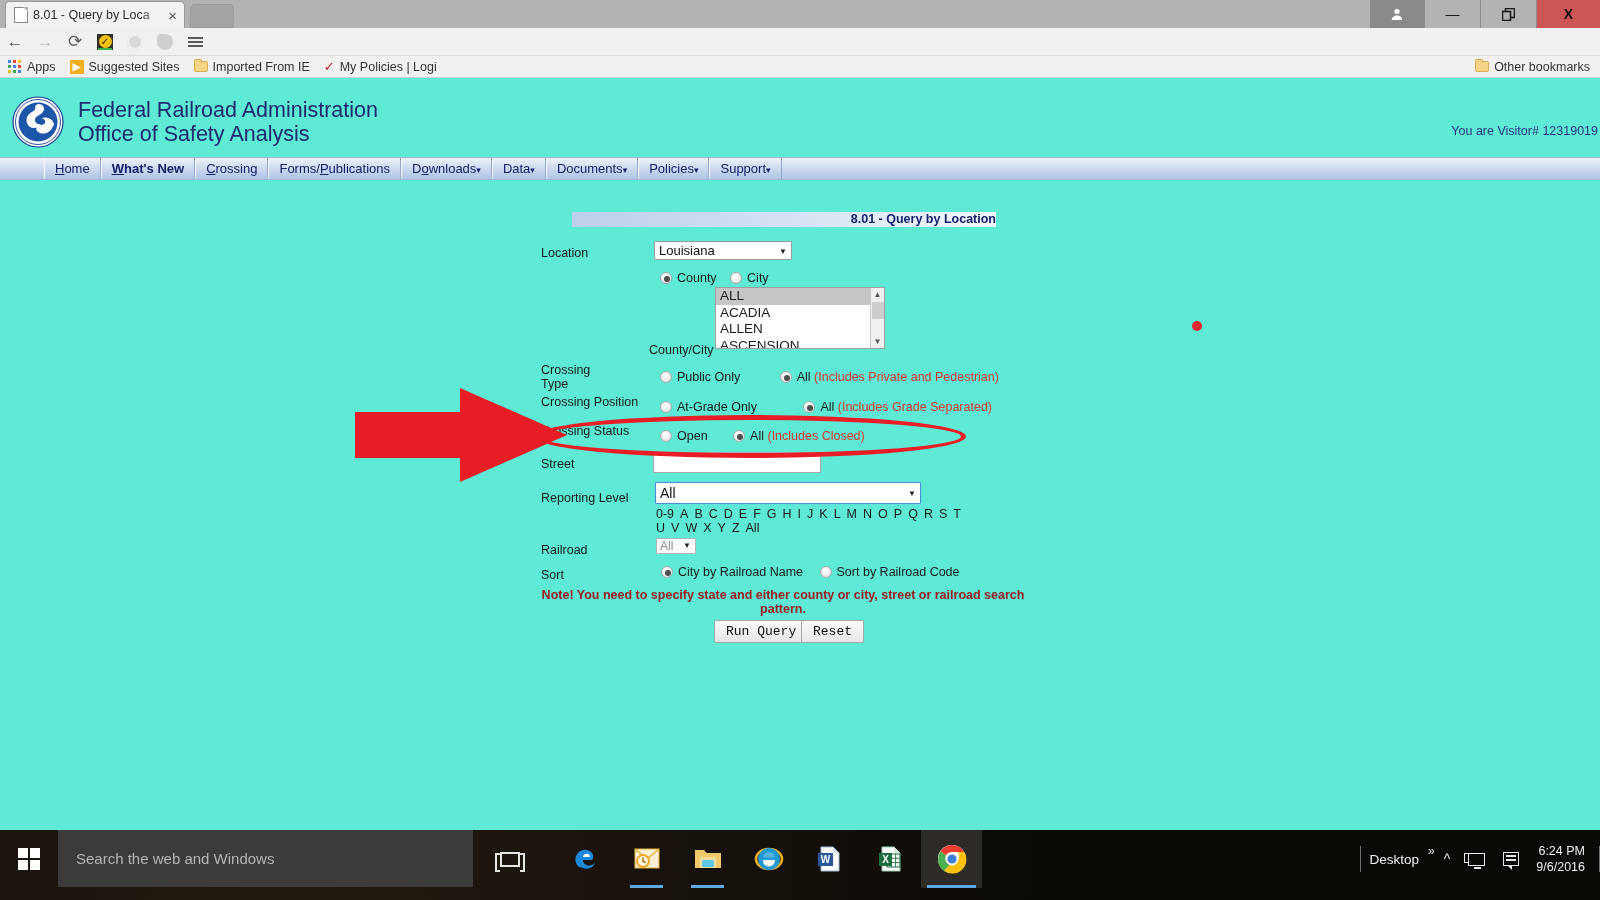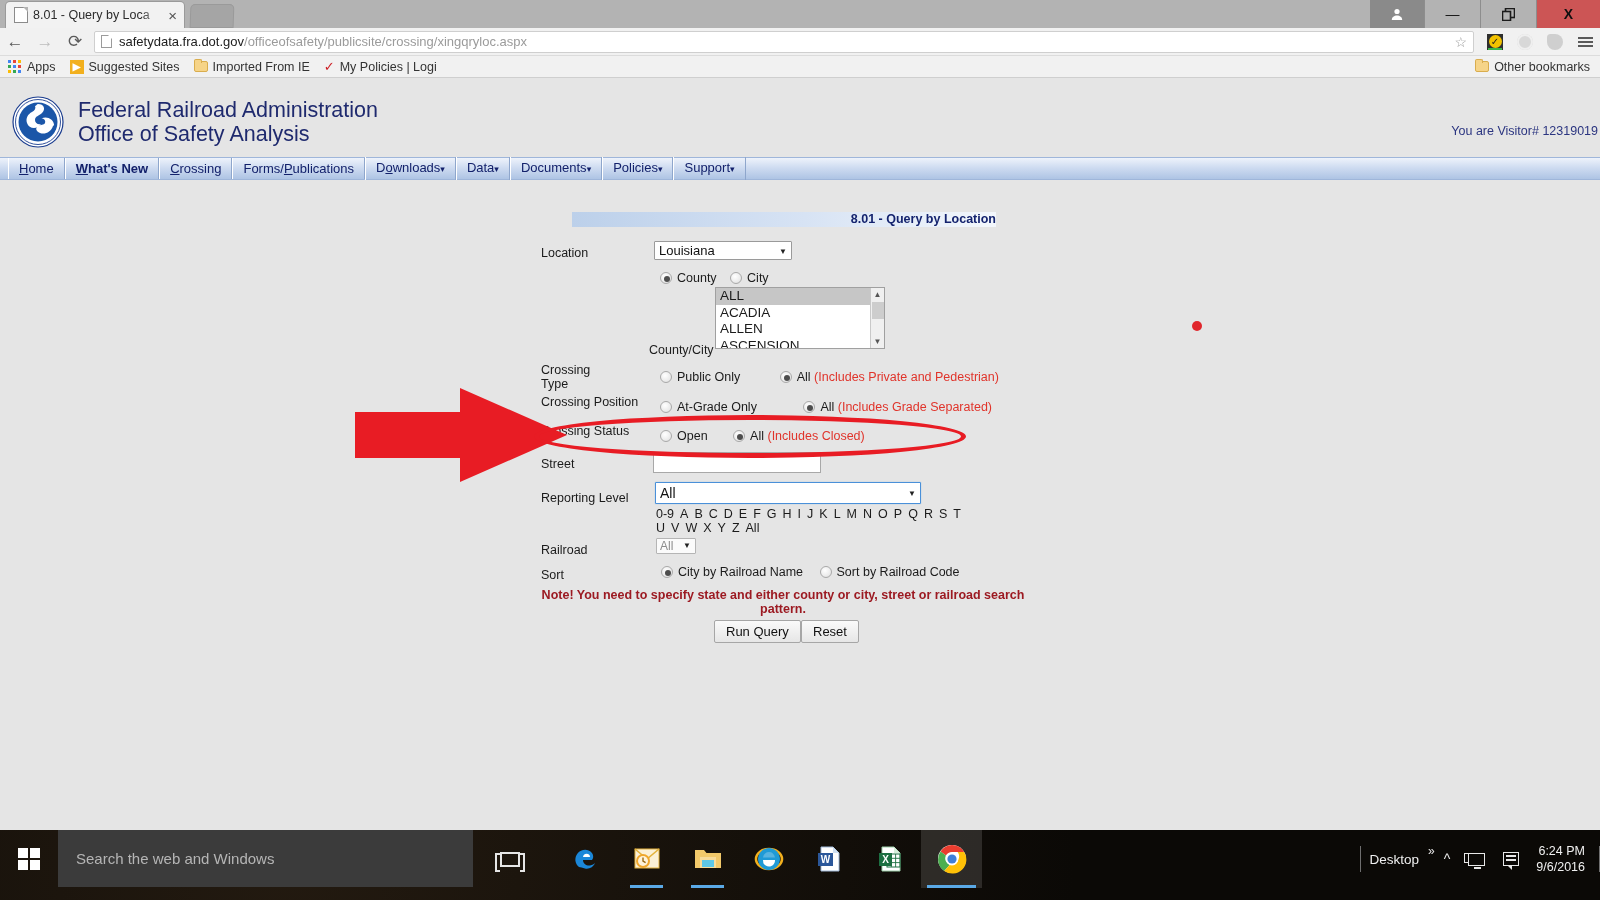--- a/index.html
+++ b/index.html
@@ -117,39 +117,39 @@
     background:#f6d488; border:1px solid #d9ad4e; border-bottom:none; border-radius:2px 2px 0 0;
   }
   .bing-ico {
     width: 14px; height: 14px; background: #f2b01e; margin-right: 5px; flex: none;
     color: #fff; font-size: 10px; line-height: 14px; text-align: center; font-weight: bold;
   }
   .verizon-ico { margin-right: 5px; color: #cd2026; font-size: 13px; line-height: 1; flex: none; }
   .other-bm { position: absolute; right: 10px; display: flex; align-items: center; }
 
   
-  .page { position: absolute; left: 0; top: 78px; width: 1600px; height: 752px; background: #e5e5e5; overflow: hidden; }
+  .page { position: absolute; left: 0; top: 78px; width: 1600px; height: 752px; background: #5eead4; overflow: hidden; }
   .dot-logo {
     position: absolute; left: 12px; top: 96px; width: 52px; height: 52px;
   }
   .site-title {
     position: absolute; left: 78px; top: 96px;
     font-family: "Liberation Sans", sans-serif;
     font-size: 21.5px; color: #1f2a6e; line-height: 24px; font-weight: normal;
   }
   .visitor {
     position: absolute; right: 2px; top: 122px;
     font-size: 12.5px; color: #2b3580;
   }
 
   .navbar {
     position: absolute; left: 0; top: 155px; width: 1600px; height: 23px;
     background: linear-gradient(to bottom,#eef3fb 0%,#cfdcf1 45%,#aec4e4 100%);
     border-top: 1px solid #9fb6da; border-bottom: 1px solid #9fb6da;
-    display: flex; align-items: center; font-size: 13px;
+    display: flex; font-size: 13px; padding-left: 36px;
   }
   .navitem {
     padding: 2px 10px; color: #13216b; white-space: nowrap;
     border-left: 1px solid #ffffff; border-right: 1px solid #8ea6cc;
     line-height: 17px;
   }
   .navitem:first-child { margin-left: 8px; }
   .navitem.active { font-weight: bold; }
   .navitem u { text-decoration: underline; }
   .caret-sm { font-size: 9px; }
@@ -209,21 +209,21 @@
   }
 
   .alpha { position: absolute; left: 656px; top: 508px; font-size: 12.5px; color: #1b1b1b; width: 370px; line-height: 13.5px; }
   .alpha span { margin-right: 6px; }
 
   .note {
     position: absolute; left: 535px; top: 588px; width: 496px; text-align: center;
     font-size: 12.5px; font-weight: bold; color: #9c1a22; line-height: 14px;
   }
   .btn {
-    font-family: Liberation Sans, sans-serif; font-size: 13px;
+    font-family: Liberation Mono, monospace; font-size: 13px;
     background: linear-gradient(to bottom,#fafafa,#e6e6e6);
     border: 1px solid #a6a6a6; border-radius: 2px; padding: 3px 11px; color: #111;
   }
 
   
   .red-arrow { position: absolute; left: 355px; top: 385px; }
   .red-ellipse {
     position: absolute; left: 534px; top: 415px; width: 432px; height: 43px;
     border: 5px solid #e81c24; border-radius: 50%/50%;
   }
@@ -302,25 +302,20 @@
         </svg>
       </div>
       <div class="win-btn close">X</div>
     </div>
   </div>
 
   <div class="toolbar">
     <div class="nav-btn">←</div>
     <div class="nav-btn dim">→</div>
     <div class="nav-btn">⟳</div>
-    <div class="omnibox">
-      <span class="omni-doc"></span>
-      <span class="url"><b>safetydata.fra.dot.gov</b><span>/officeofsafety/publicsite/crossing/xingqryloc.aspx</span></span>
-      <span class="omni-star">☆</span>
-    </div>
     <div class="tb-icon">
       <span class="ext-yellow">
           <i>✓</i>
         </span>
     </div>
     <div class="tb-icon">
         <span class="ext-circle"></span>
       </div>
     <div class="tb-icon">
         <span class="ext-blob"></span>

